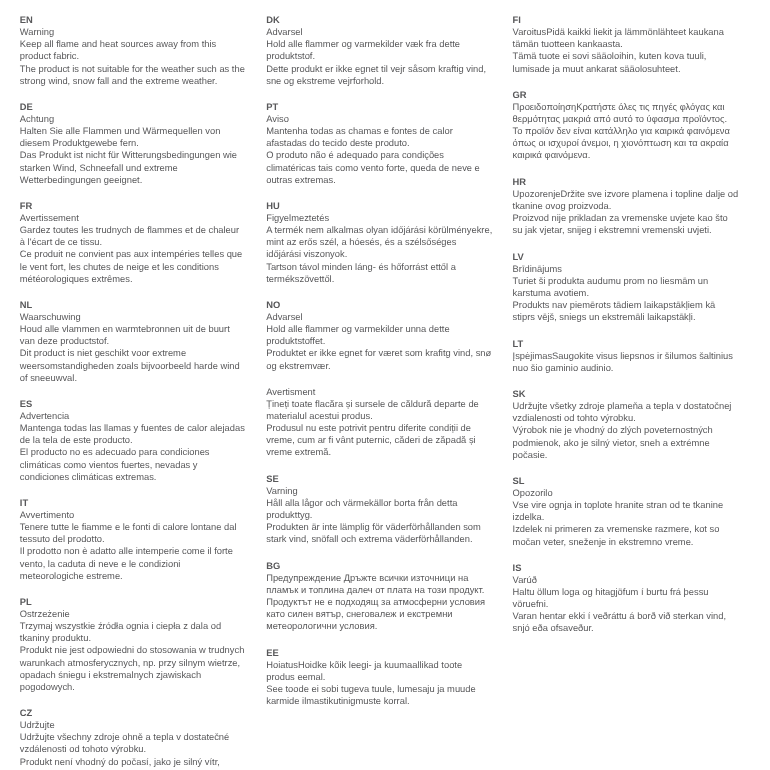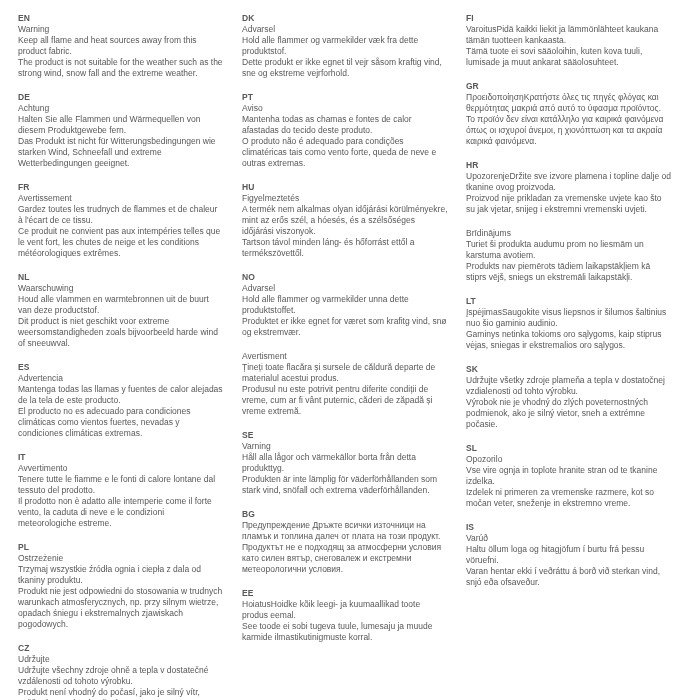--- a/index.html
+++ b/index.html
@@ -153,28 +153,28 @@
         <div class="code">GR</div>
         <div class="line">ΠροειδοποίησηΚρατήστε όλες τις πηγές φλόγας και θερμότητας μακριά από αυτό το ύφασμα προϊόντος.</div>
         <div class="line">Το προϊόν δεν είναι κατάλληλο για καιρικά φαινόμενα όπως οι ισχυροί άνεμοι, η χιονόπτωση και τα ακραία καιρικά φαινόμενα.</div>
       </section>
       <section class="sec">
         <div class="code">HR</div>
         <div class="line">UpozorenjeDržite sve izvore plamena i topline dalje od tkanine ovog proizvoda.</div>
         <div class="line">Proizvod nije prikladan za vremenske uvjete kao što su jak vjetar, snijeg i ekstremni vremenski uvjeti.</div>
       </section>
       <section class="sec">
+        <div class="code">LV</div>
         <div class="line">Brīdinājums</div>
         <div class="line">Turiet ši produkta audumu prom no liesmām un karstuma avotiem.</div>
         <div class="line">Produkts nav piemērots tādiem laikapstākļiem kā stiprs vējš, sniegs un ekstremāli laikapstākļi.</div>
       </section>
       <section class="sec">
         <div class="code">LT</div>
         <div class="line">ĮspėjimasSaugokite visus liepsnos ir šilumos šaltinius nuo šio gaminio audinio.</div>
-        <div class="line">Gaminys netinka tokioms oro sąlygoms, kaip stiprus vėjas, sniegas ir ekstremalios oro sąlygos.</div>
       </section>
       <section class="sec">
         <div class="code">SK</div>
         <div class="line">Udržujte všetky zdroje plameňa a tepla v dostatočnej vzdialenosti od tohto výrobku.</div>
         <div class="line">Výrobok nie je vhodný do zlých poveternostných podmienok, ako je silný vietor, sneh a extrémne počasie.</div>
       </section>
       <section class="sec">
         <div class="code">SL</div>
         <div class="line">Opozorilo</div>
         <div class="line">Vse vire ognja in toplote hranite stran od te tkanine izdelka.</div>

